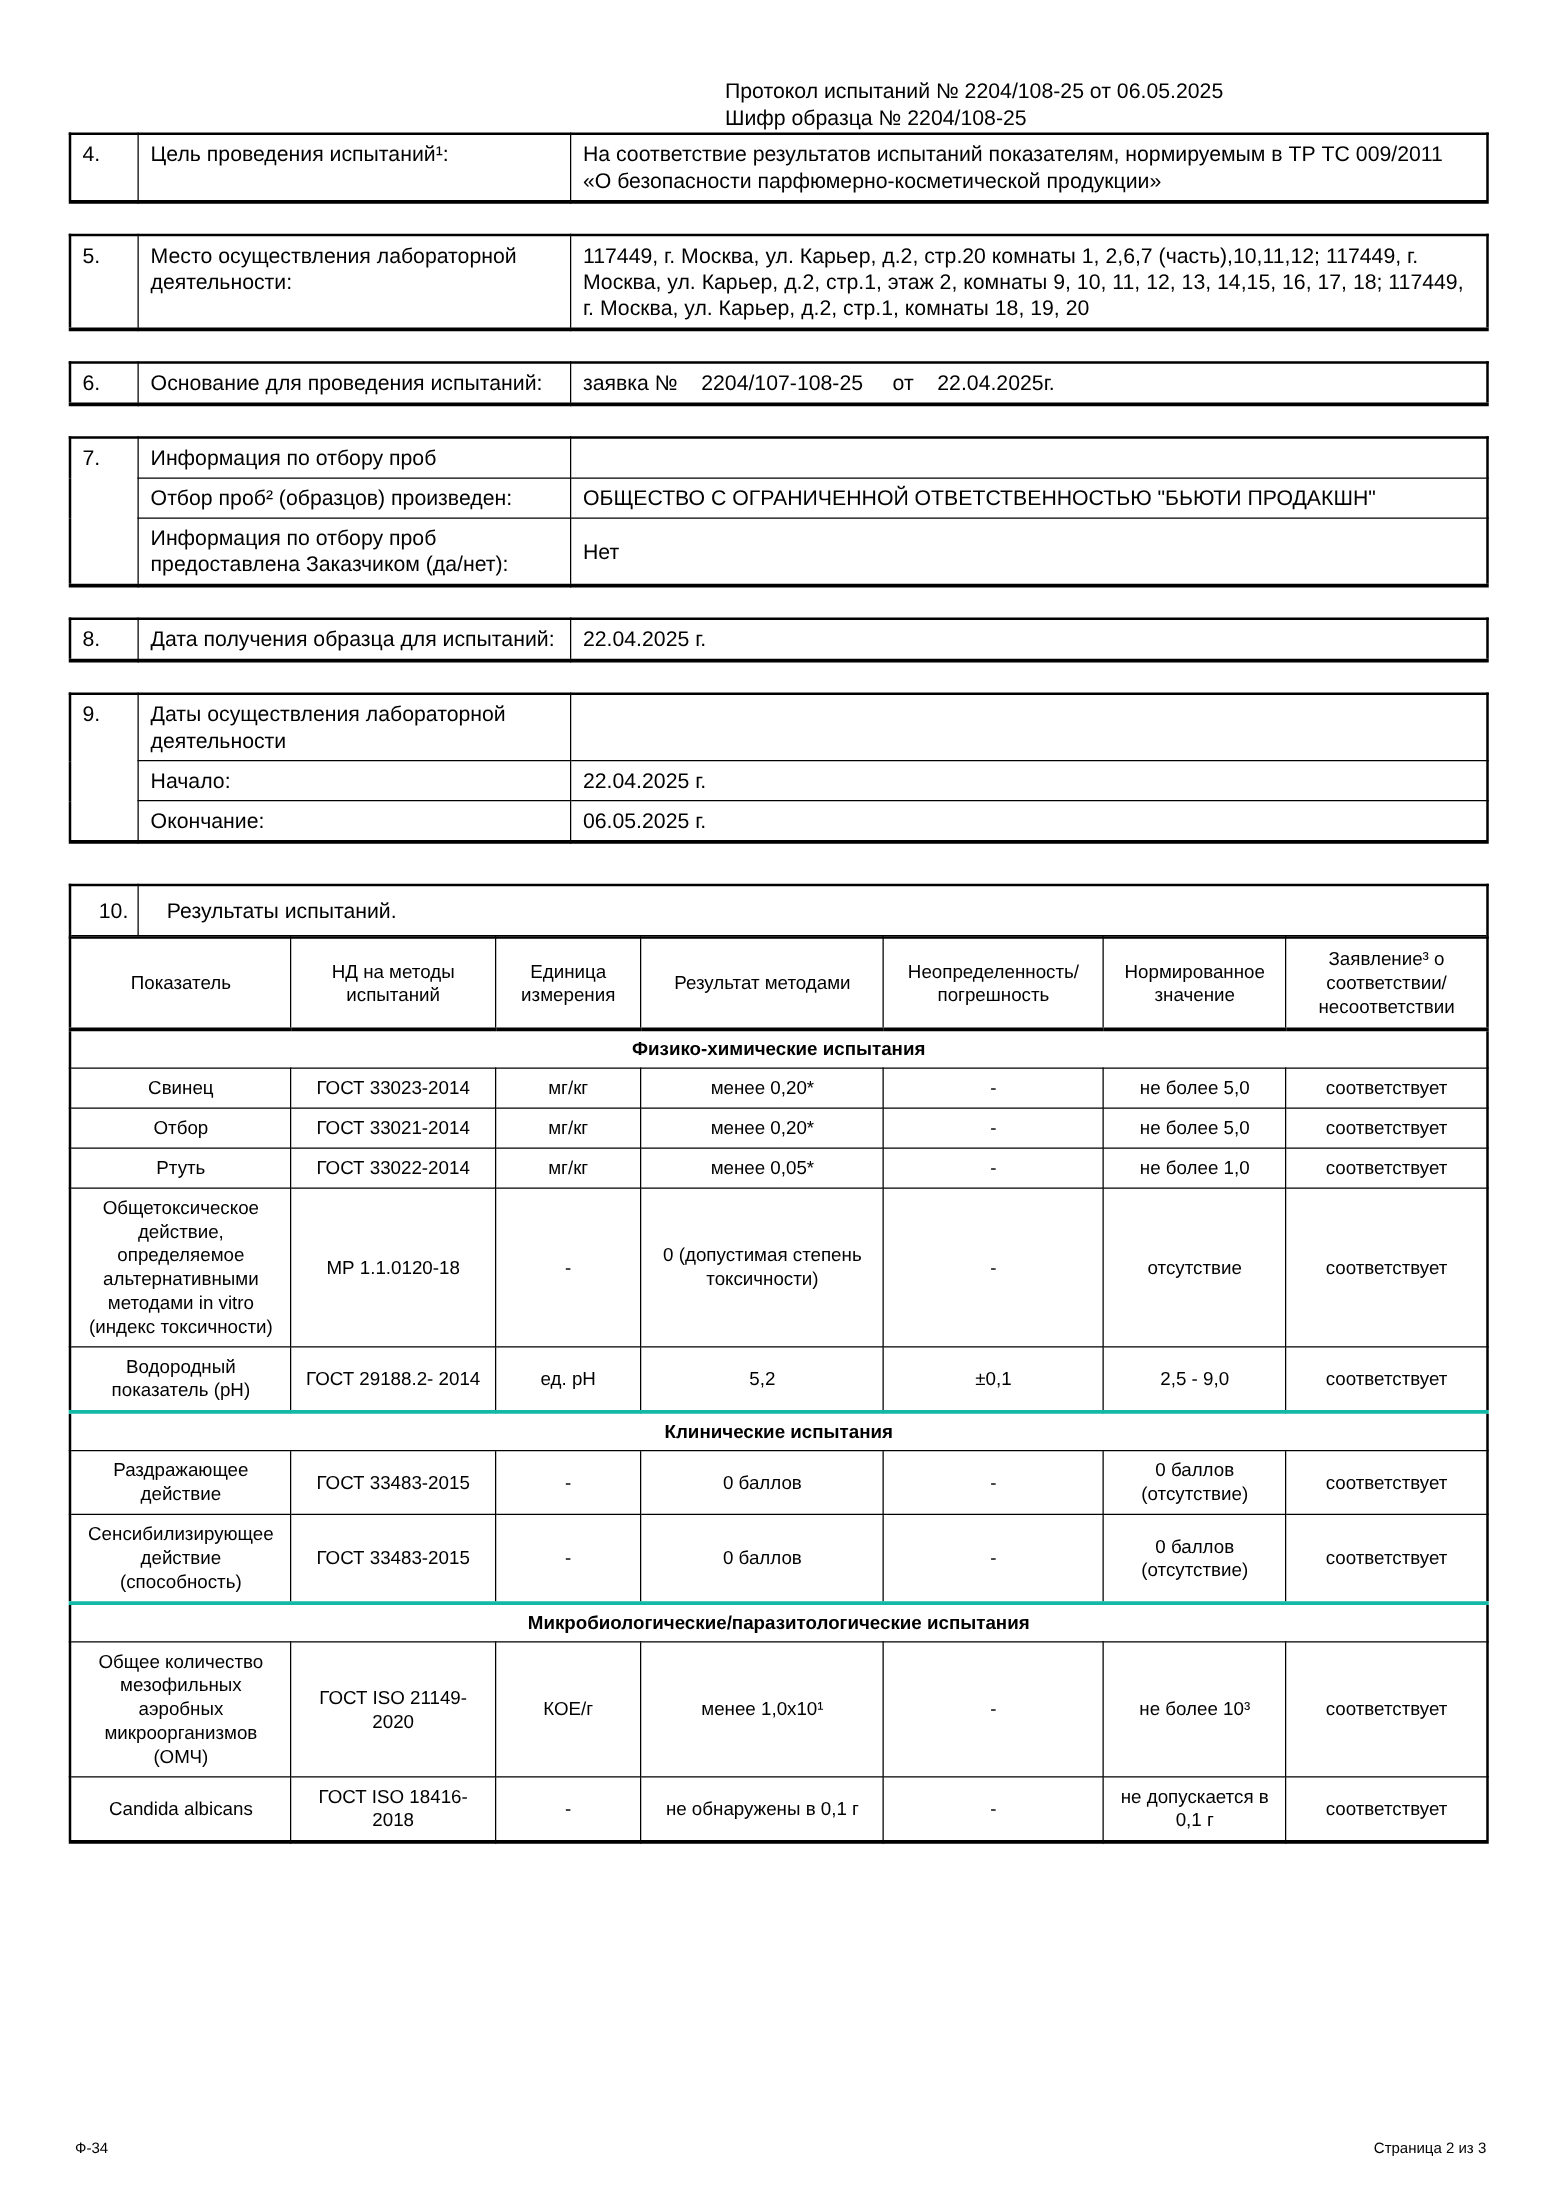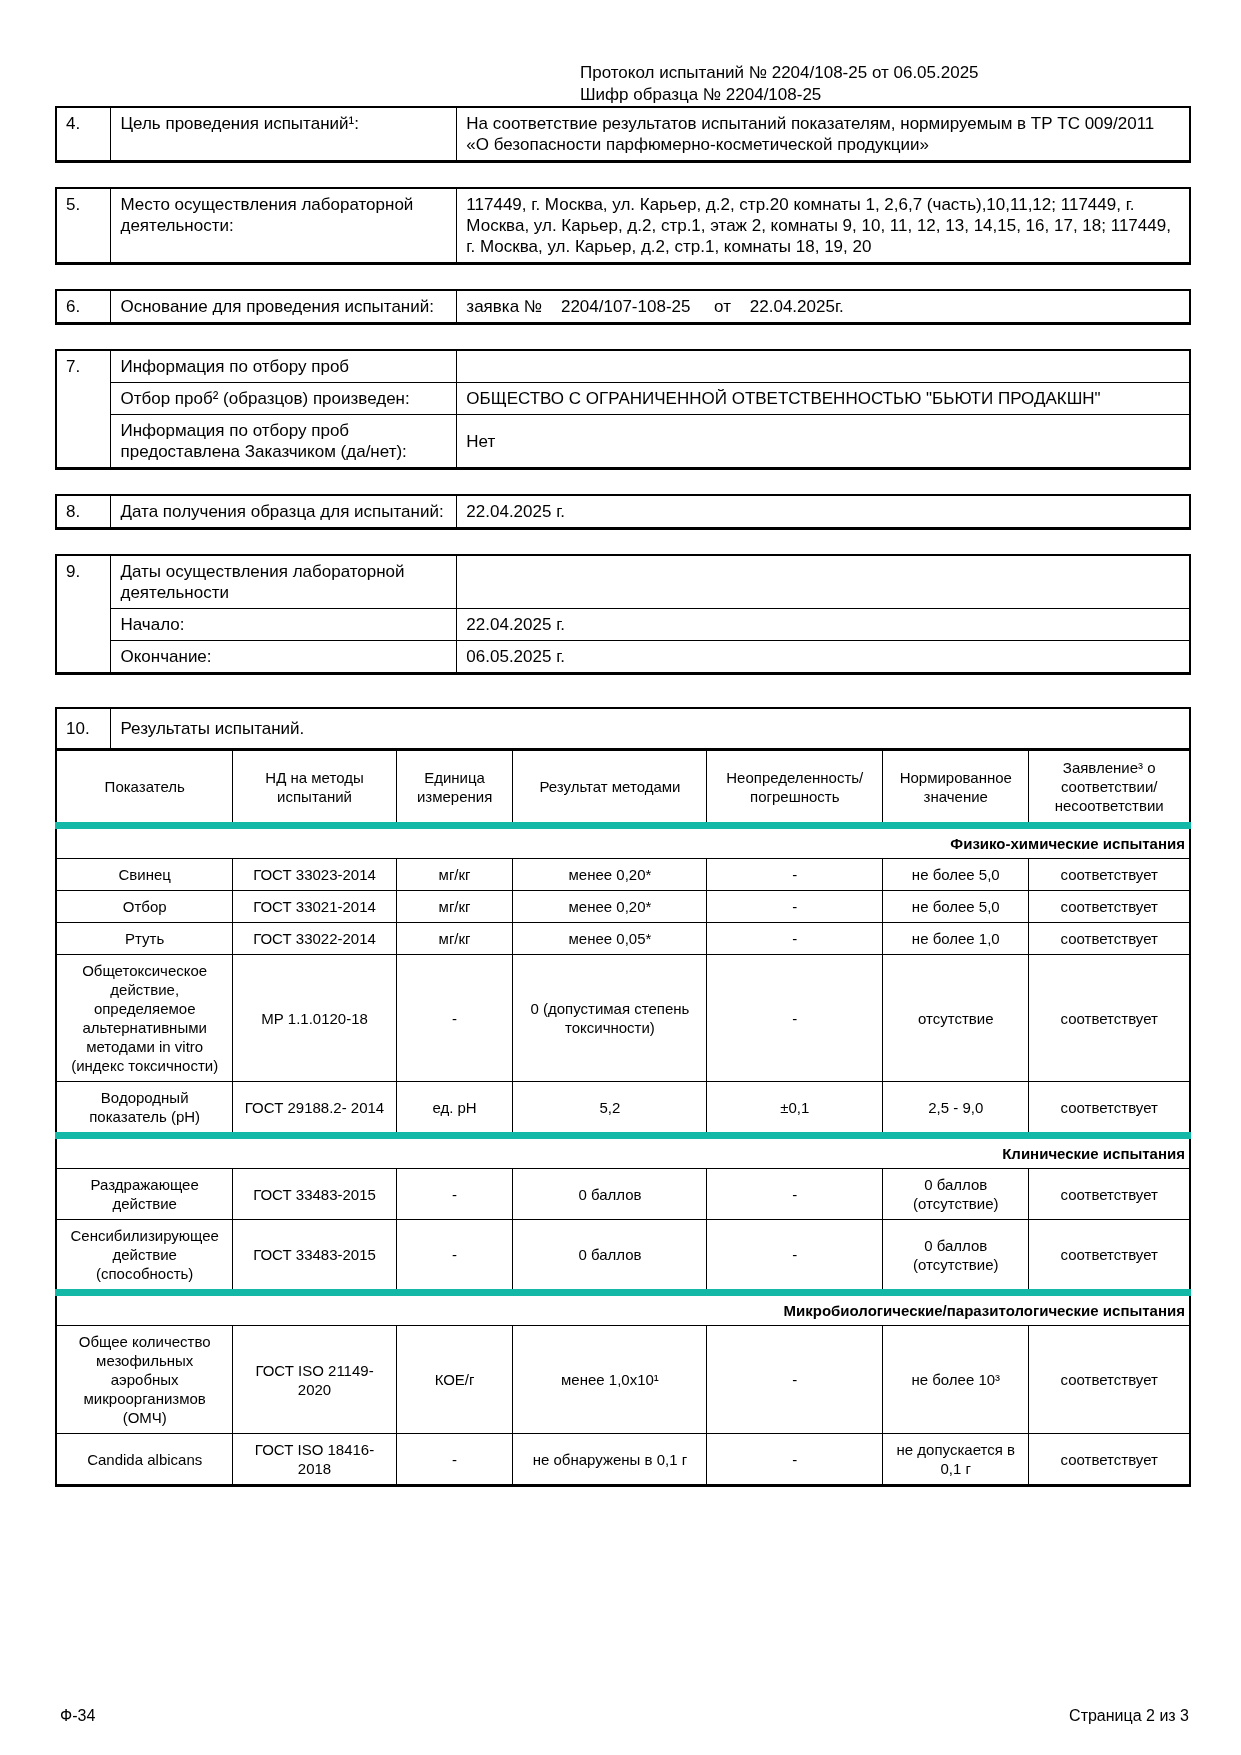--- a/index.html
+++ b/index.html
@@ -19,53 +19,52 @@
   table.info { margin-bottom: 24px; border: 2px solid #000; border-bottom-width: 3px; }
   table.info td { border: 1px solid #000; font-size: 17px; line-height: 21px; padding: 5px 9px; }
   table.info td.num { vertical-align: top; }
   table.info td.label { vertical-align: top; }
   table.info td.value { vertical-align: middle; white-space: pre-wrap; }
   col.c-num { width: 4.85%; }
   col.c-label { width: 30.5%; }
   col.c-value { width: 64.65%; }
 
   table.title10 { border: 2px solid #000; border-bottom: none; }
-  table.title10 td { border: 1px solid #000; font-size: 17px; line-height: 21px; padding: 9px 9px; vertical-align: top; }
+  table.title10 td { border: 1px solid #000; font-size: 17px; line-height: 21px; padding: 9px 22px; vertical-align: top; }
 
   table.results { border: 2px solid #000; border-bottom-width: 3px; margin-bottom: 0; }
   table.results th, table.results td {
     border: 1px solid #000;
     font-size: 15px; line-height: 19px;
     padding: 6px 5px;
     text-align: center; vertical-align: middle;
     font-weight: normal;
     overflow-wrap: break-word;
   }
   table.results thead th { border-bottom: 3px solid #000; padding: 7px 4px; }
   table.results tr.group-row td {
     font-weight: bold;
-    border-top: 7px solid #14b8a6;
+    border-top: 3px solid #14b8a6;
     padding: 5px 4px;
-    text-align: right;
   }
   col.r1 { width: 15.6%; }
   col.r2 { width: 14.4%; }
   col.r3 { width: 10.3%; }
   col.r4 { width: 17.1%; }
   col.r5 { width: 15.5%; }
   col.r6 { width: 12.9%; }
   col.r7 { width: 14.2%; }
 
   .gap-lg { height: 8px; }
 
   .doc-footer {
     position: absolute;
     left: 60px; right: 52px; bottom: 30px;
     display: flex; justify-content: space-between;
-    font-size: 16px;
+    font-size: 12px;
     text-align: center;
   }
 </style>
 </head>
 <body>
 
 <div class="content">
 
   <div class="doc-header">
     <div>Протокол испытаний № 2204/108-25 от 06.05.2025</div>

